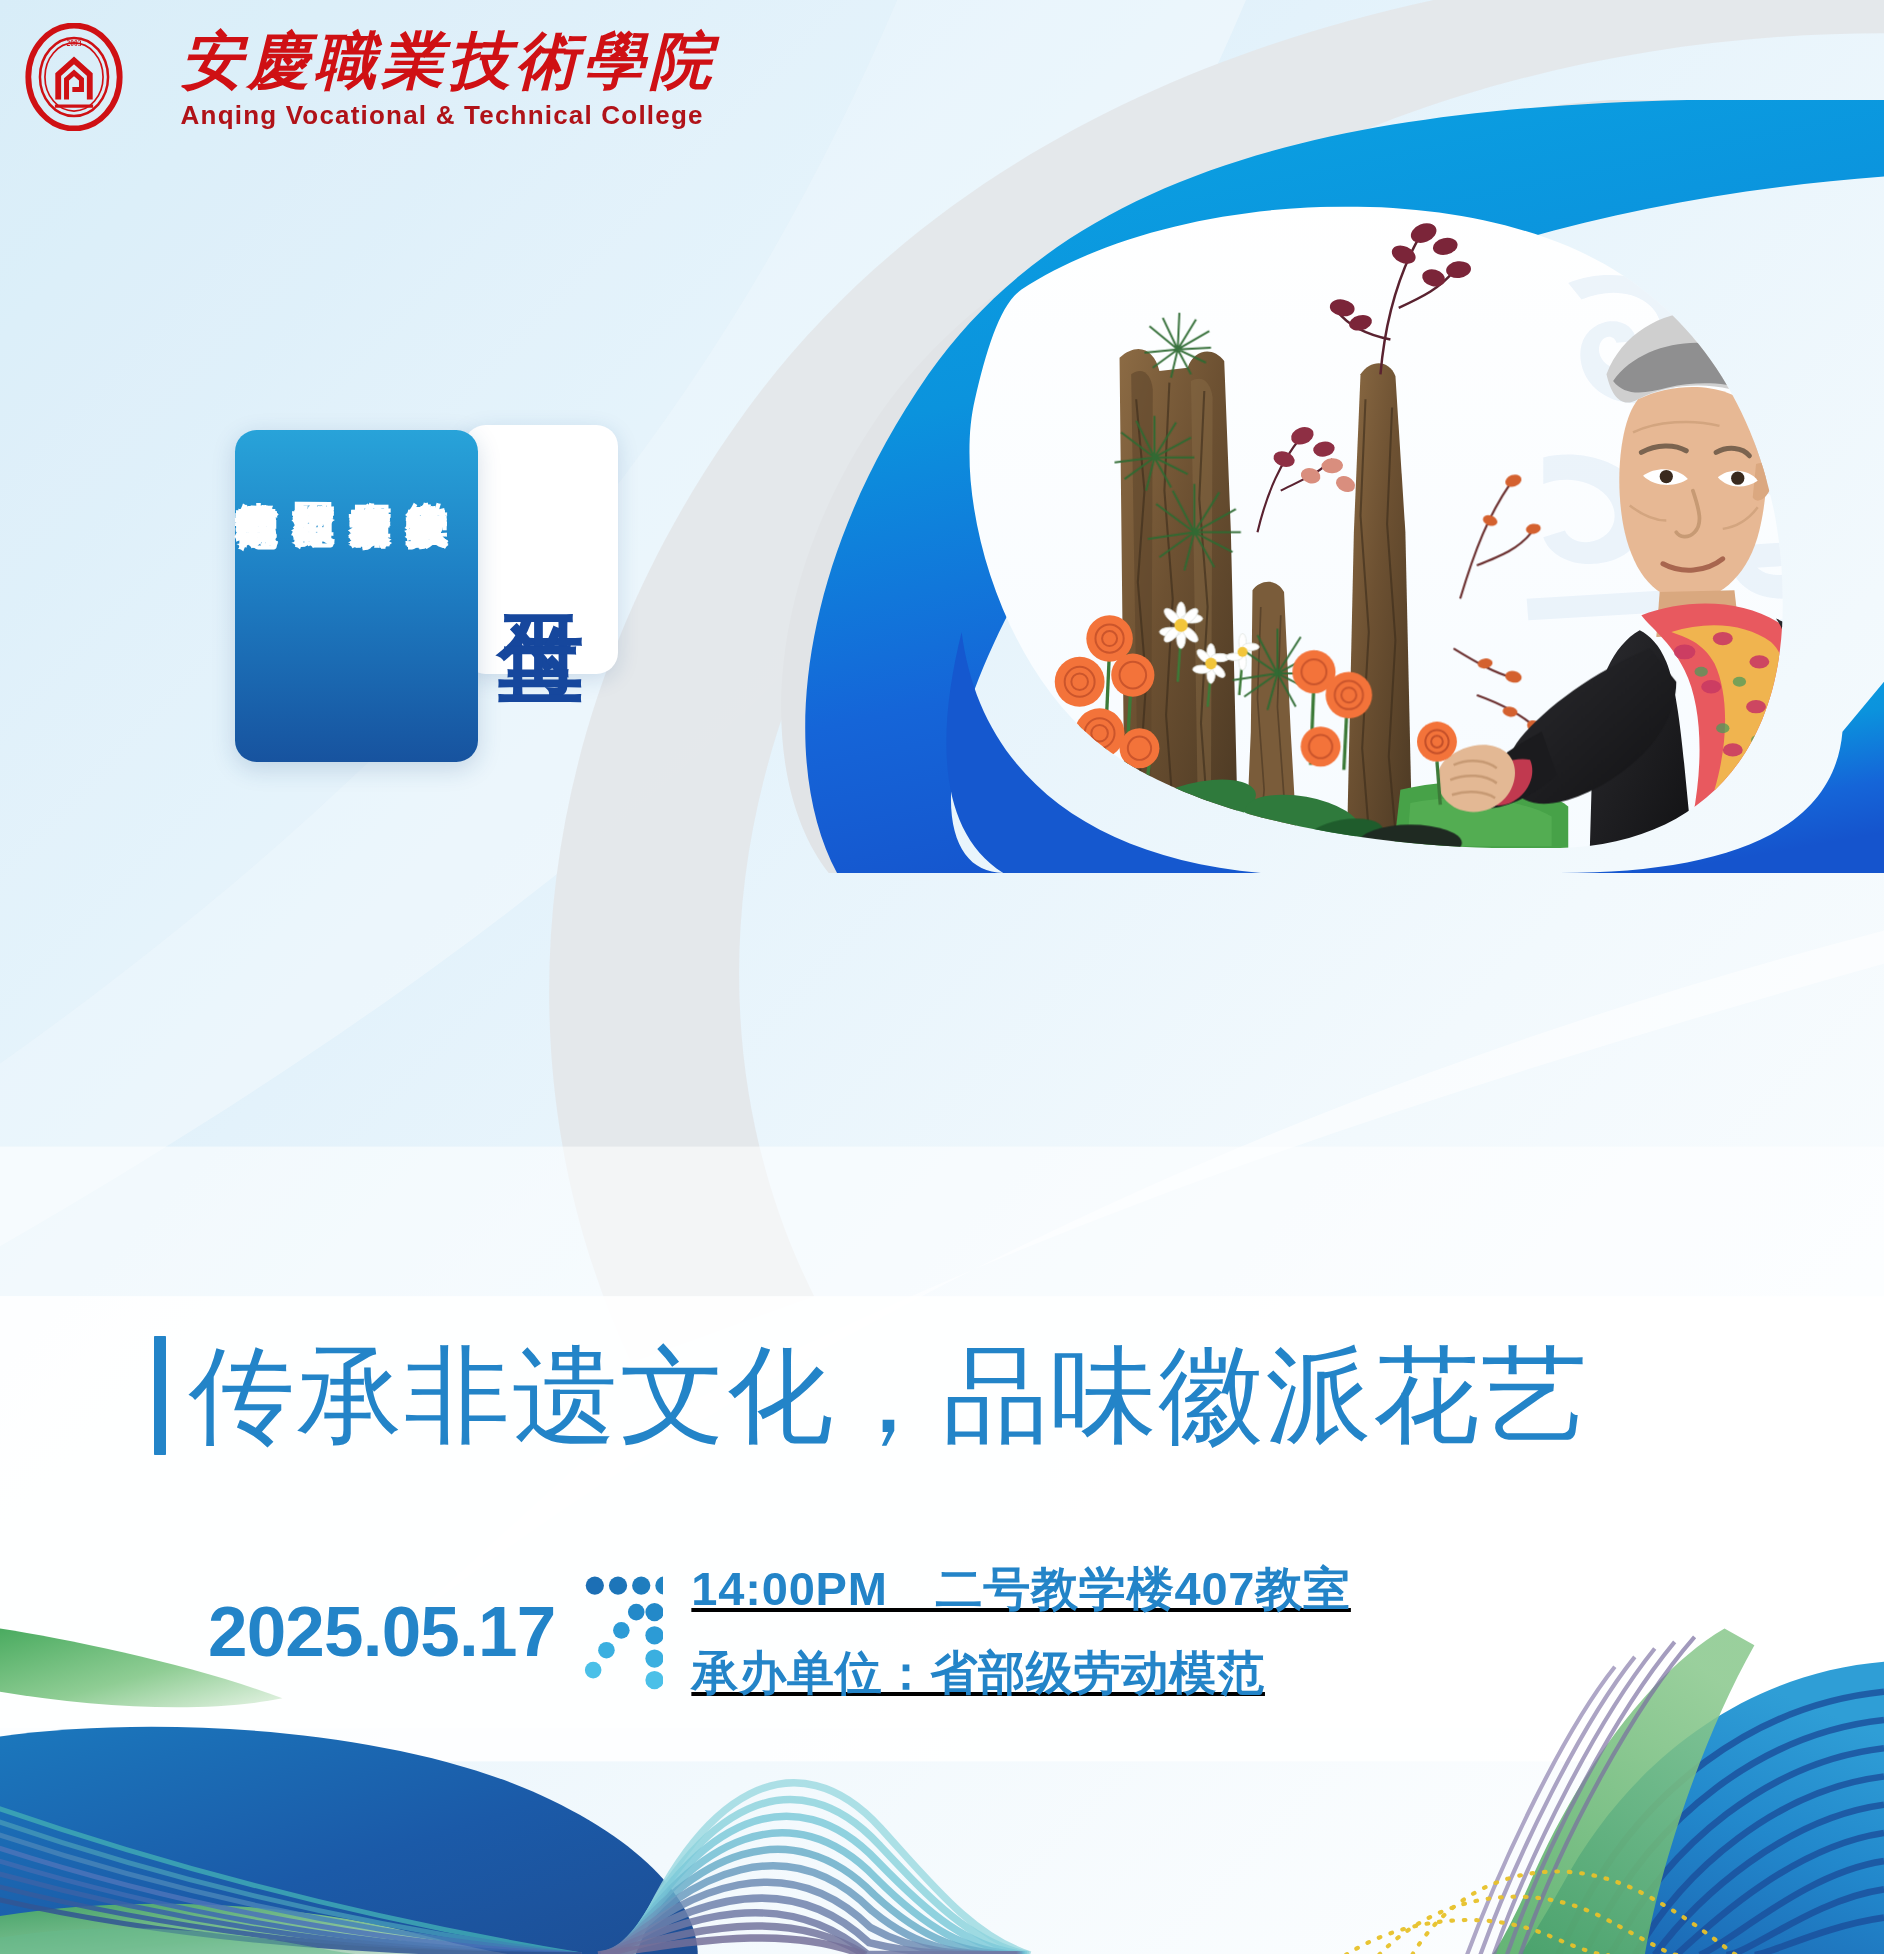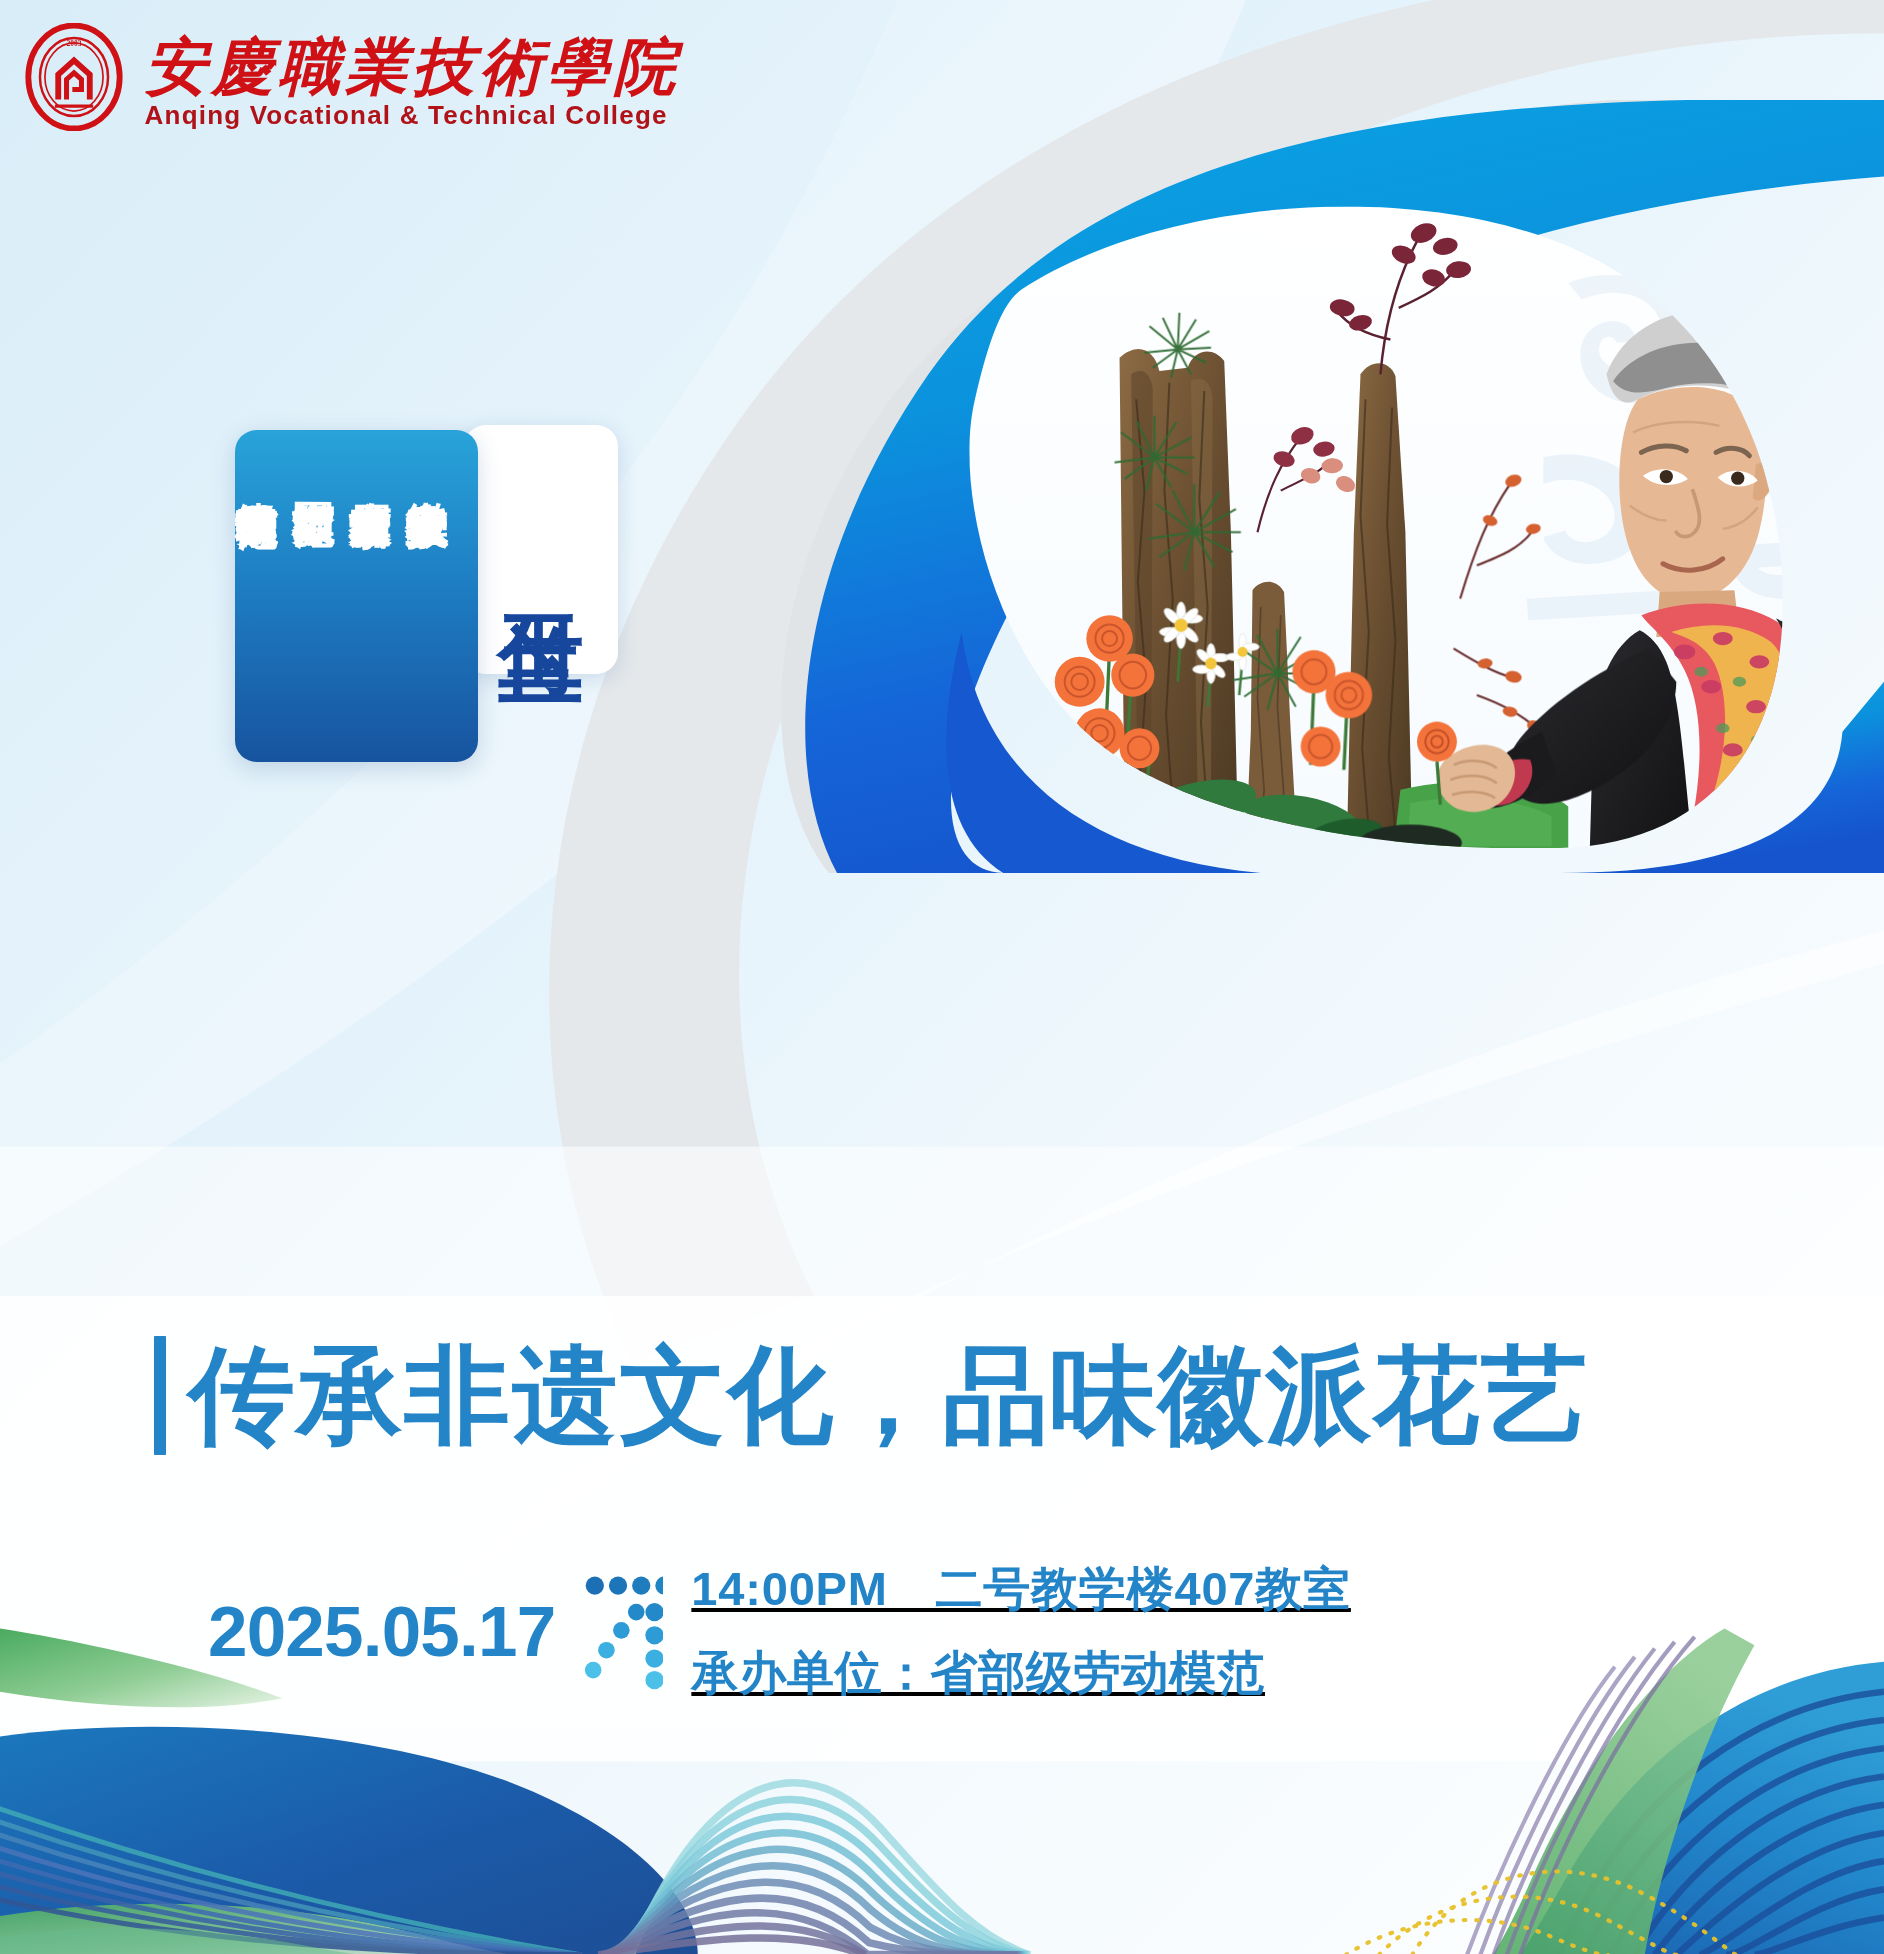--- a/index.html
+++ b/index.html
@@ -11,21 +11,21 @@
   #poster{
     position:relative;width:1884px;height:1955px;overflow:hidden;
     background:linear-gradient(150deg,#cfe9f7 0%,#dff0fa 28%,#eef7fc 52%,#f7fbfe 72%,#ffffff 100%);
   }
   
   .bg-svg{position:absolute;inset:0;width:1884px;height:1955px;}
   
   #header{position:absolute;left:25px;top:23px;display:flex;align-items:flex-end;gap:21.6px;z-index:40;}
   #seal{position:relative;width:98px;height:108px;flex:0 0 auto;}
   #seal svg{display:block;}
-  .school-text{display:flex;flex-direction:column;gap:2px;}
+  .school-text{display:flex;flex-direction:column;gap:8px;margin-left:36px;}
   .school-cn{
     font-family:"Liberation Serif","DejaVu Serif",serif;
     font-weight:bold;font-style:italic;
     font-size:62px;line-height:1;color:#cf1014;
     letter-spacing:5px;white-space:nowrap;
   }
   .school-en{
     font-family:Liberation Sans, sans-serif;
     font-weight:bold;font-size:26px;color:#b01218;
     letter-spacing:1.2px;white-space:nowrap;
@@ -58,21 +58,21 @@
     writing-mode:vertical-rl;text-orientation:upright;
     font-family:"Liberation Sans","DejaVu Sans",sans-serif;
     font-weight:bold;font-size:43px;line-height:1.05;
     color:#ffffff;letter-spacing:0.8px;height:295px;
   }
   
   #title-row{position:absolute;left:154px;top:1336px;display:flex;align-items:stretch;gap:23px;z-index:40;}
   #title-bar{width:11.6px;background:#2384c8;border-radius:0.8px;}
   #main-title{
     font-family:"Liberation Sans","DejaVu Sans",sans-serif;
-    font-weight:bold;font-size:106px;line-height:1.12;color:#2384c8;
+    font-weight:normal;font-size:106px;line-height:1.12;color:#2384c8;
     letter-spacing:1.7px;white-space:nowrap;
   }
   
   #info-row{position:absolute;left:208px;top:1558px;display:flex;align-items:center;gap:28px;z-index:40;}
   #date{
     font-family:"Liberation Sans","DejaVu Sans",sans-serif;
     font-weight:bold;font-size:71px;color:#2384c8;letter-spacing:-0.8px;white-space:nowrap;
   }
   #dots{width:80px;height:116px;flex:0 0 auto;}
   #info-lines{display:flex;flex-direction:column;gap:21px;text-decoration:underline;}

